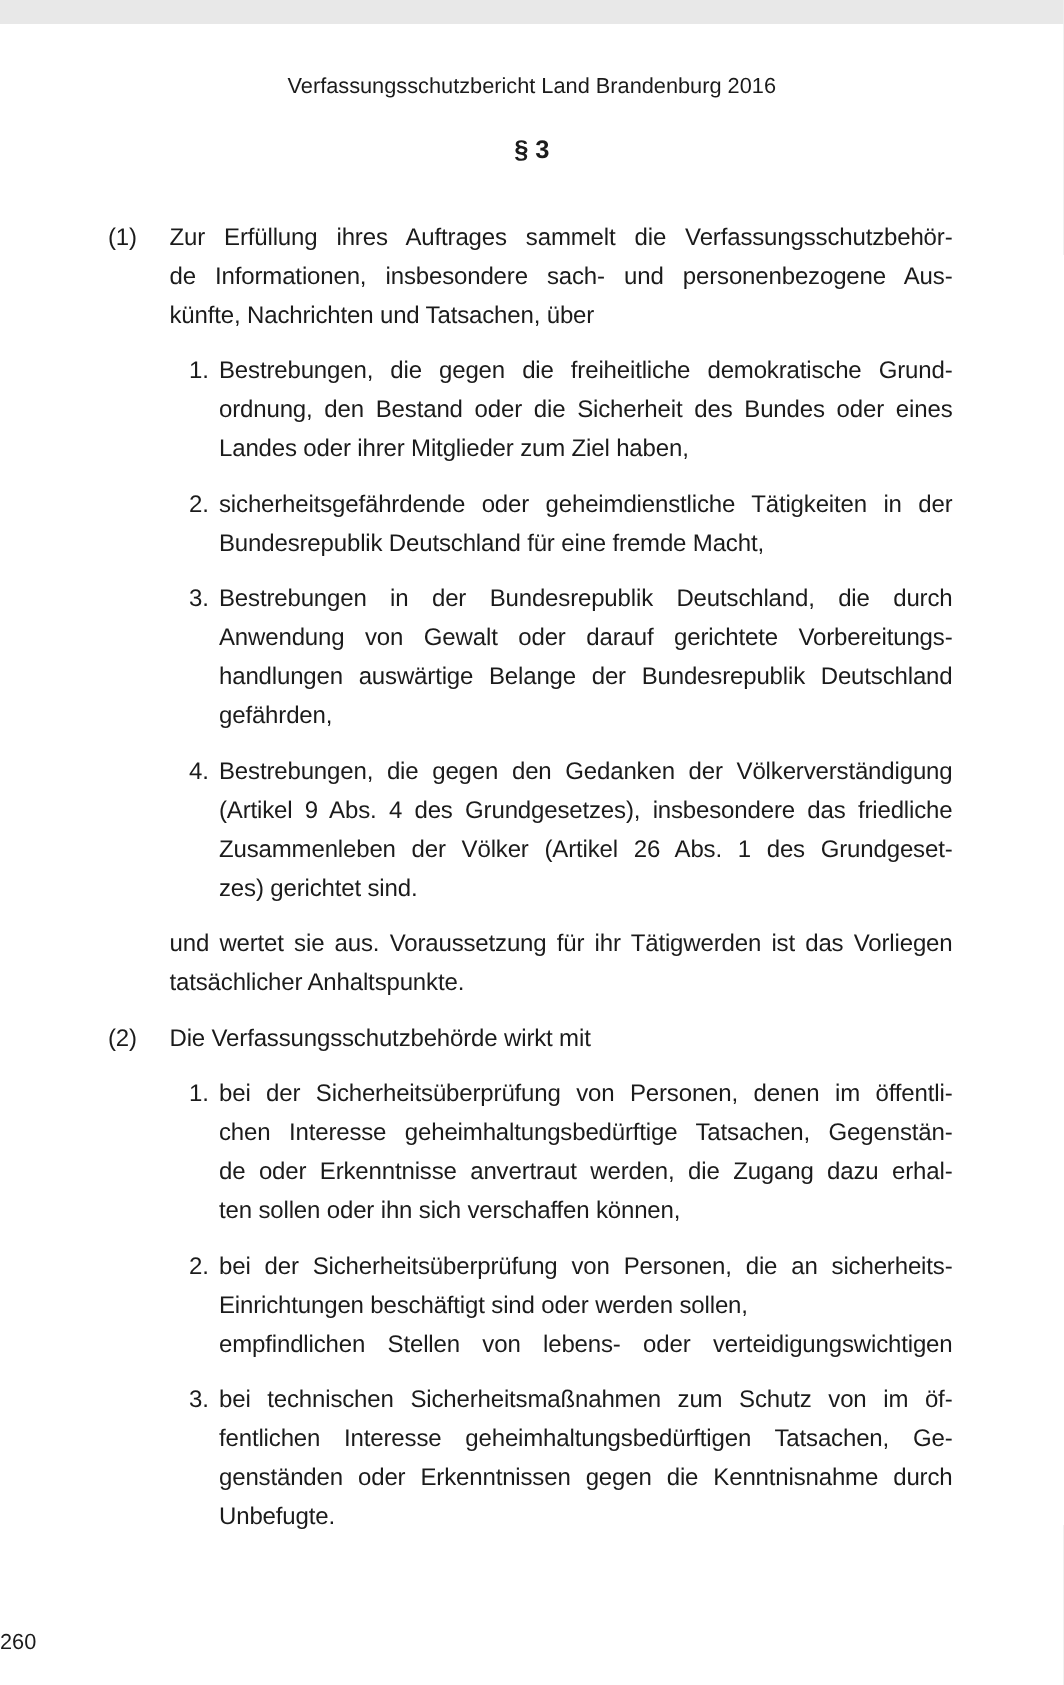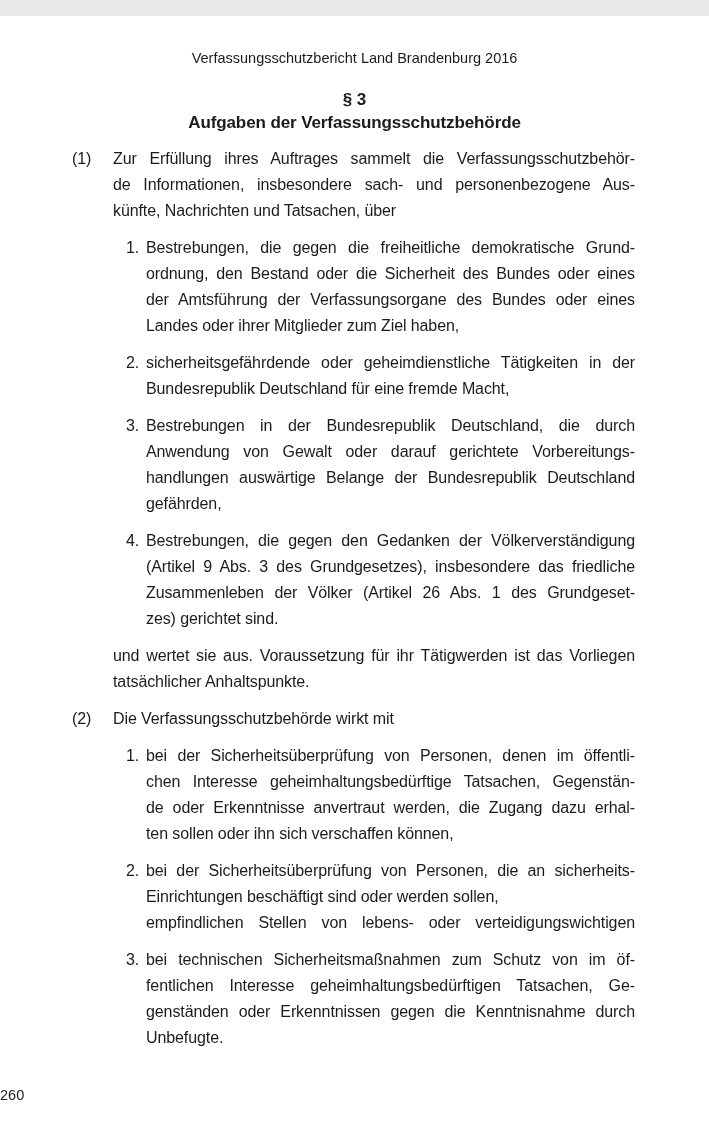--- a/index.html
+++ b/index.html
@@ -80,40 +80,38 @@
 </style>
 </head>
 <body>
 
 <div class="page">
 
   <div class="running-header">Verfassungsschutzbericht Land Brandenburg 2016</div>
 
   <div class="title-block">
     <div>§ 3</div>
-    <div>Aufgaben der Verfassungsschutzbehörde</div>
   </div>
 
   <div class="body-col">
 
     <div class="pblock">
       <div class="plabel">(1)</div>
       <div class="plines">
           <div class="ln">Zur Erfüllung ihres Auftrages sammelt die Verfassungsschutzbehör-</div>
           <div class="ln">de Informationen, insbesondere sach- und personenbezogene Aus-</div>
           <div class="ln ln-last">künfte, Nachrichten und Tatsachen, über</div>
         </div>
     </div>
 
     <div class="lblock">
       <div class="lnum">1.</div>
       <div class="llines">
           <div class="ln">Bestrebungen, die gegen die freiheitliche demokratische Grund-</div>
           <div class="ln">ordnung, den Bestand oder die Sicherheit des Bundes oder eines</div>
-          <div class="ln">der Amtsführung der Verfassungsorgane des Bundes oder eines</div>
           <div class="ln ln-last">Landes oder ihrer Mitglieder zum Ziel haben,</div>
         </div>
     </div>
 
     <div class="lblock">
       <div class="lnum">2.</div>
       <div class="llines">
           <div class="ln">sicherheitsgefährdende oder geheimdienstliche Tätigkeiten in der</div>
           <div class="ln ln-last">Bundesrepublik Deutschland für eine fremde Macht,</div>
         </div>
@@ -126,21 +124,21 @@
           <div class="ln">Anwendung von Gewalt oder darauf gerichtete Vorbereitungs-</div>
           <div class="ln">handlungen auswärtige Belange der Bundesrepublik Deutschland</div>
           <div class="ln ln-last">gefährden,</div>
         </div>
     </div>
 
     <div class="lblock">
       <div class="lnum">4.</div>
       <div class="llines">
           <div class="ln">Bestrebungen, die gegen den Gedanken der Völkerverständigung</div>
-          <div class="ln">(Artikel 9 Abs. 3 des Grundgesetzes), insbesondere das friedliche</div>
+          <div class="ln">(Artikel 9 Abs. 4 des Grundgesetzes), insbesondere das friedliche</div>
           <div class="ln">Zusammenleben der Völker (Artikel 26 Abs. 1 des Grundgeset-</div>
           <div class="ln ln-last">zes) gerichtet sind.</div>
         </div>
     </div>
 
     <div class="cblock">
         <div class="ln">und wertet sie aus. Voraussetzung für ihr Tätigwerden ist das Vorliegen</div>
         <div class="ln ln-last">tatsächlicher Anhaltspunkte.</div>
       </div>
 

